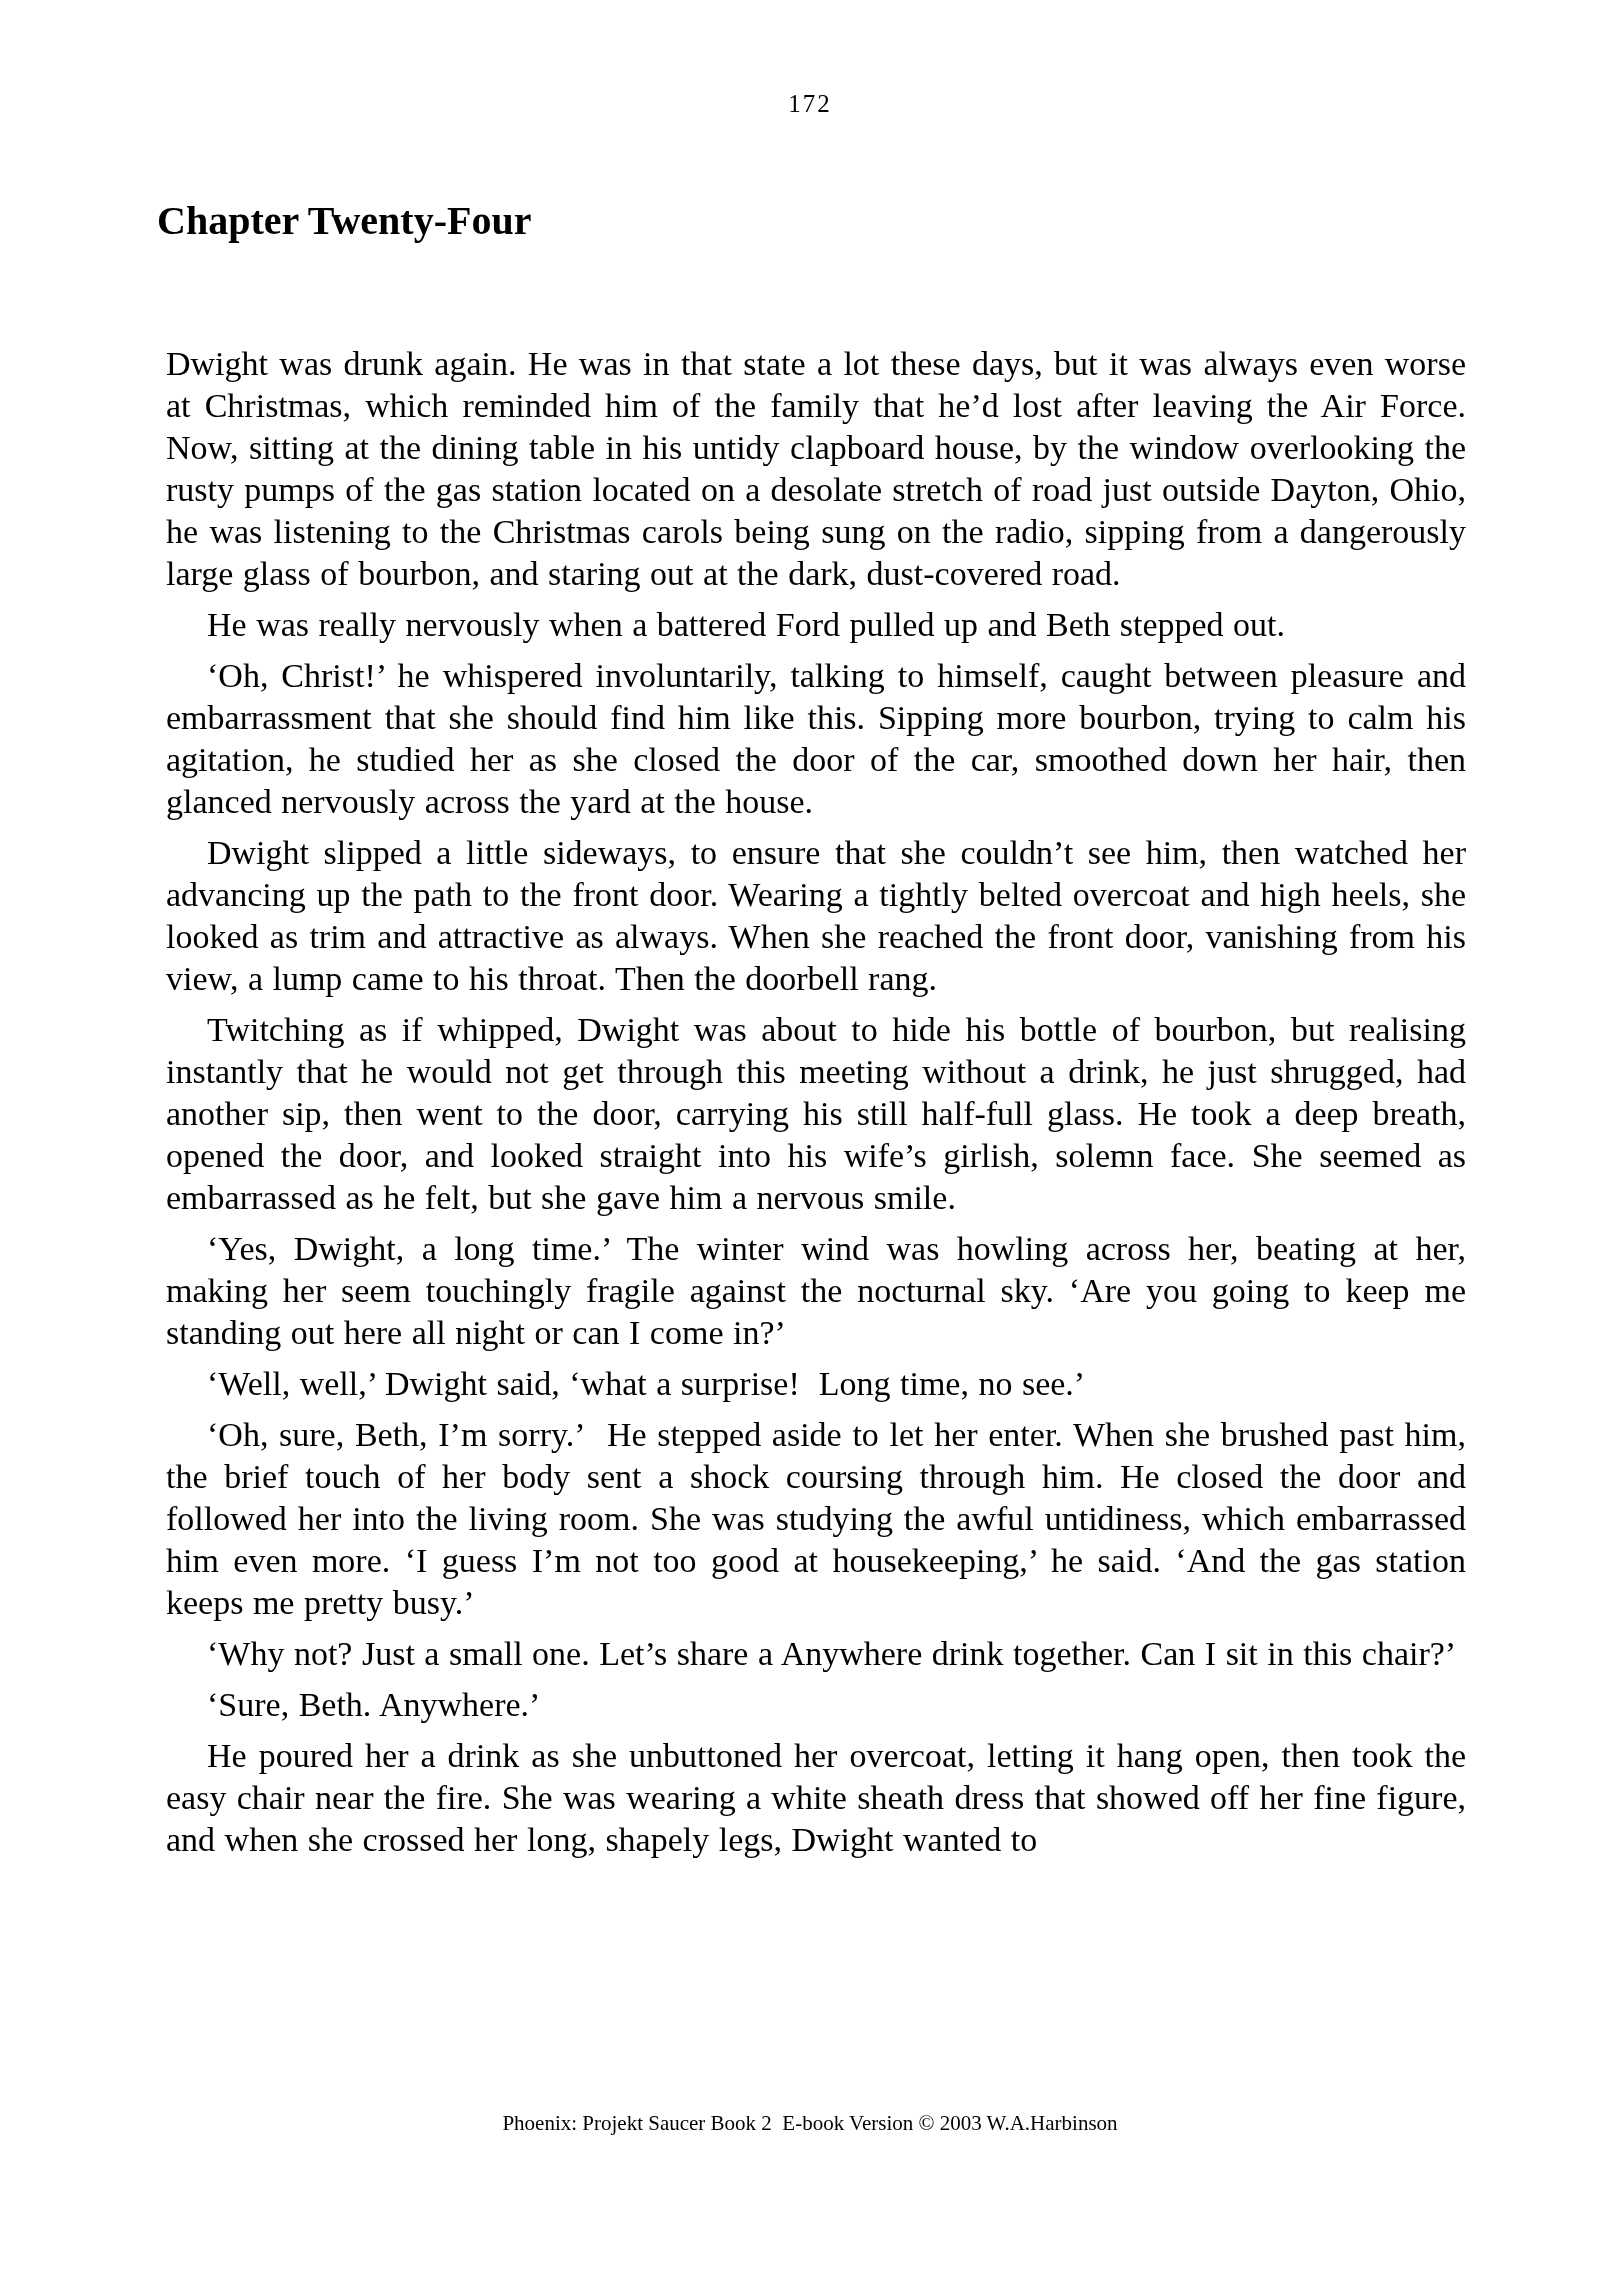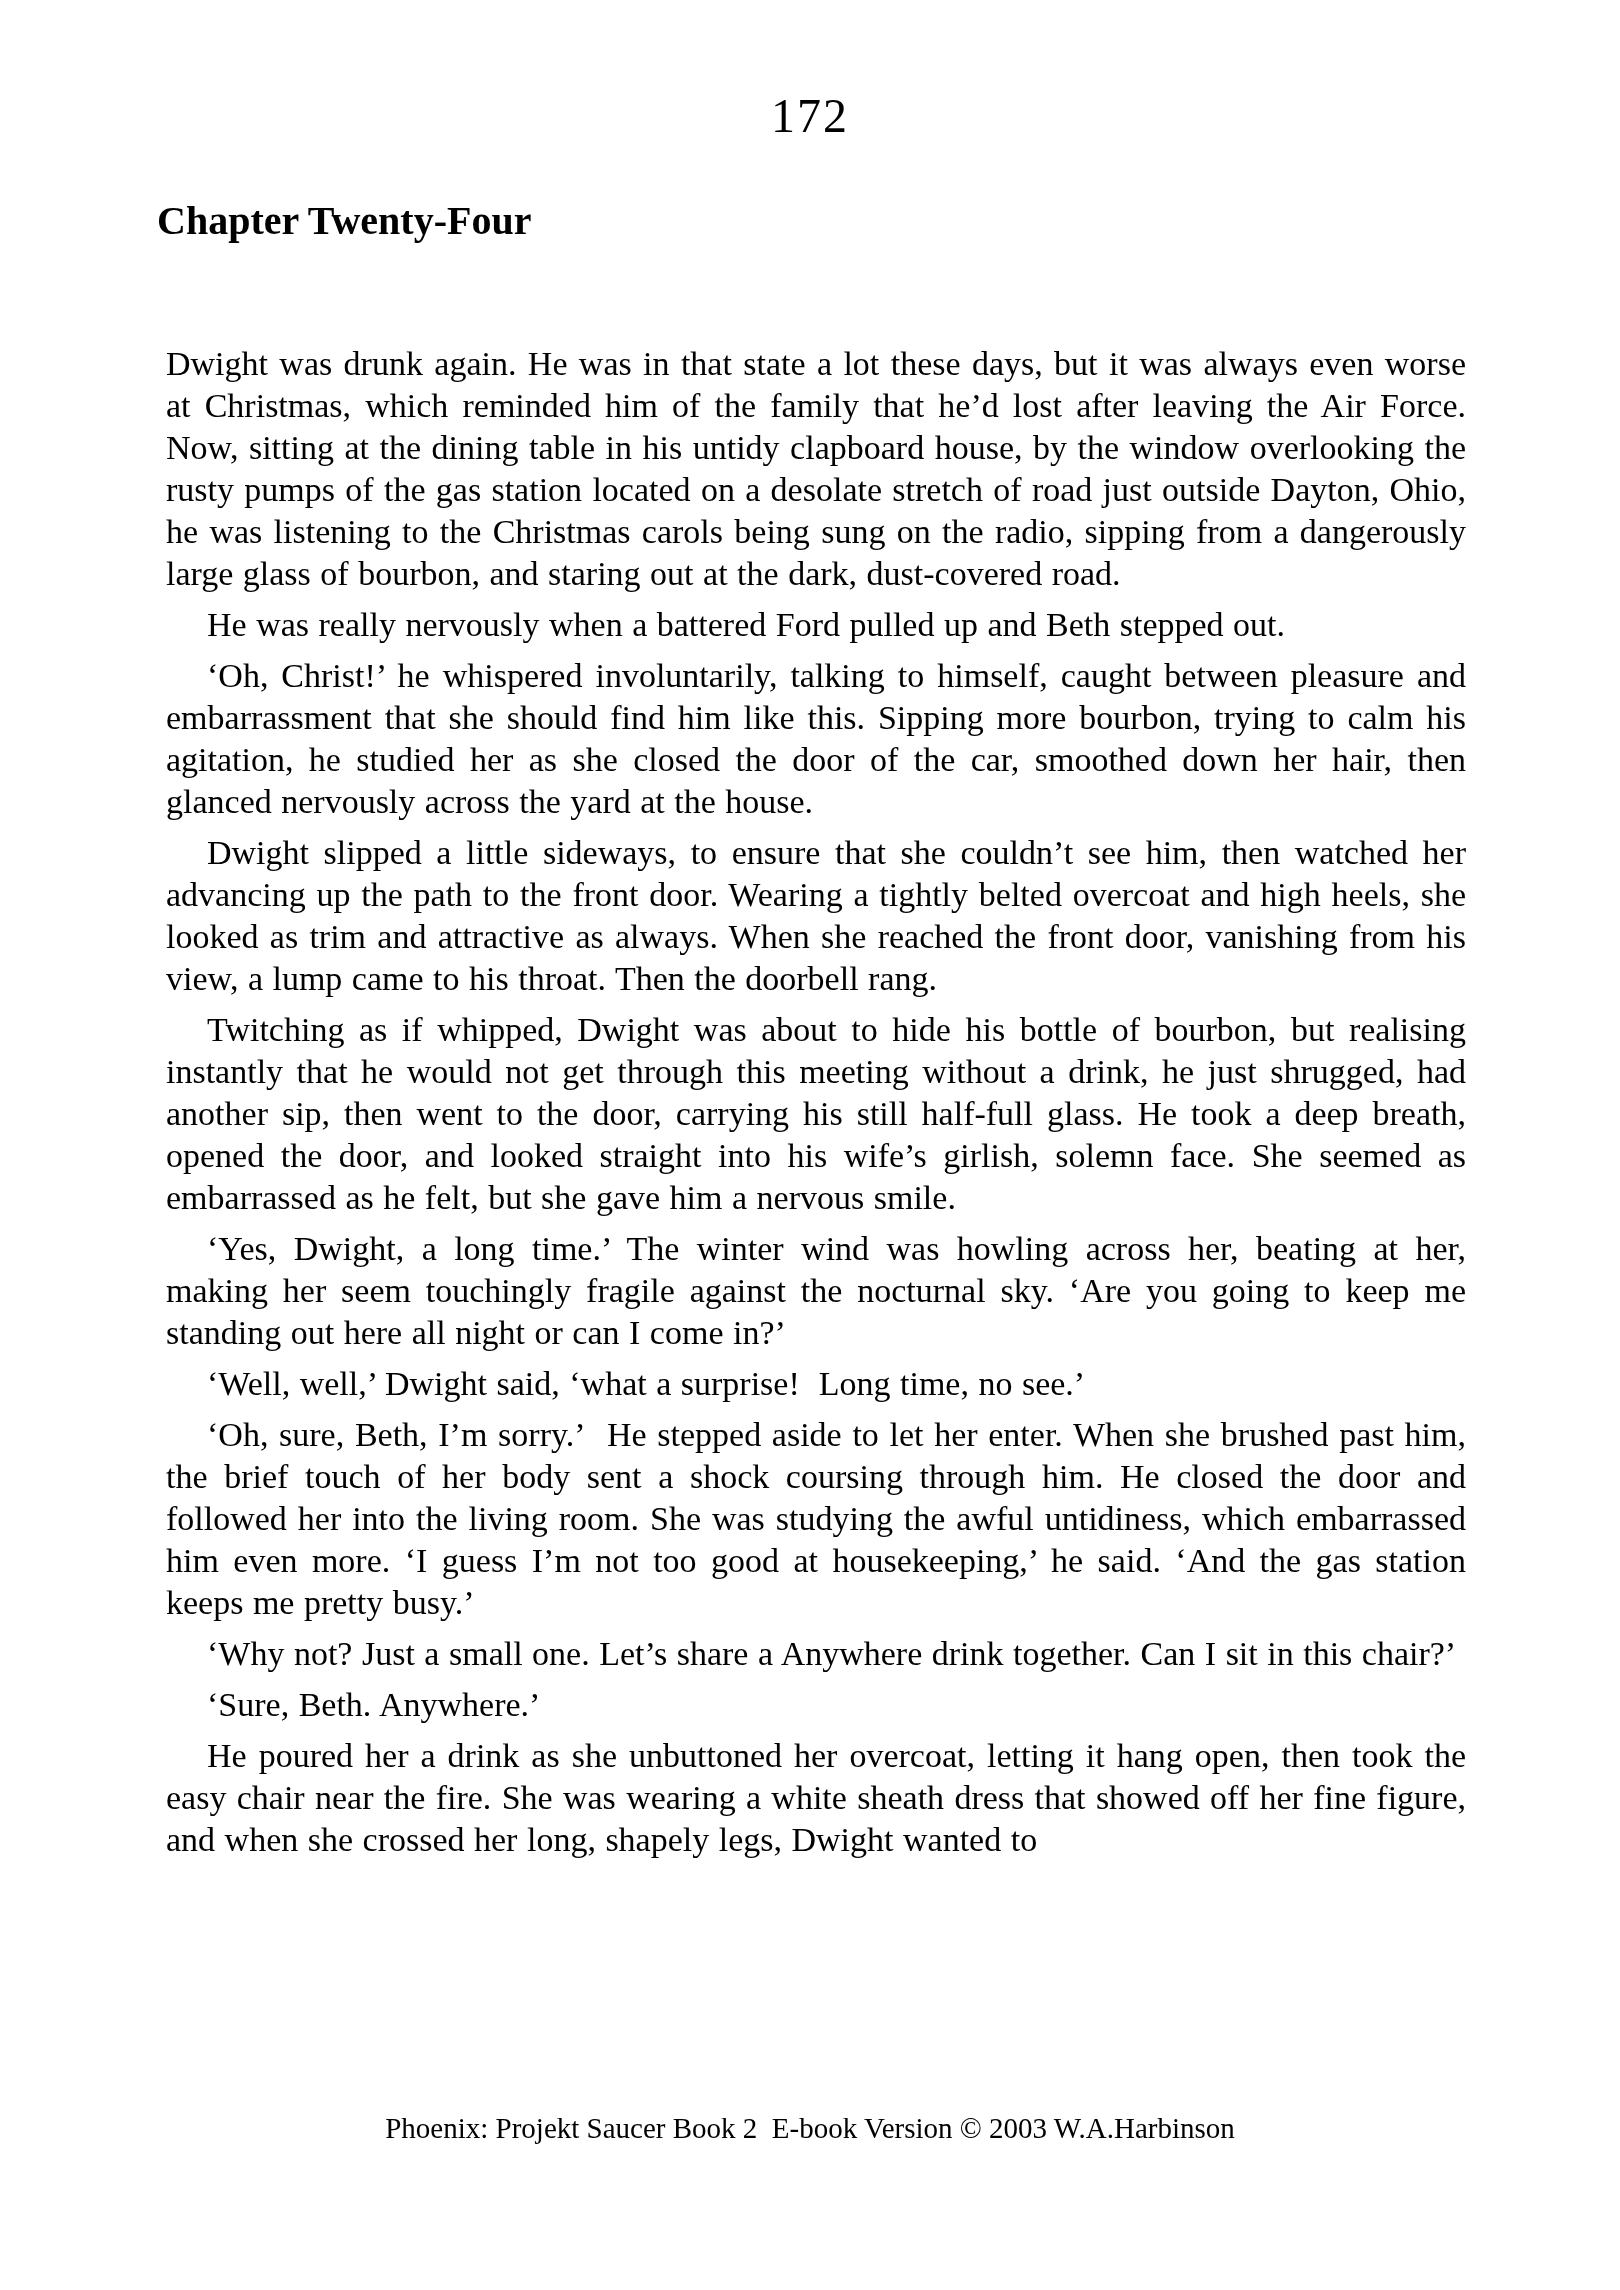--- a/index.html
+++ b/index.html
@@ -15,21 +15,21 @@
     color: #000000;
     font-family: "Liberation Serif", "DejaVu Serif", serif;
     overflow: hidden;
   }
   .page-number {
     position: absolute;
     top: 90px;
     left: 0;
     width: 100%;
     text-align: center;
-    font-size: 48px;
+    font-size: 25px;
     line-height: 1.1;
     letter-spacing: 2px;
   }
   .main {
     position: absolute;
     top: 197px;
     left: 157px;
     width: 1318px;
   }
   .chapter-heading {
@@ -49,21 +49,21 @@
   }
   .paragraphs p.no-indent {
     text-indent: 0;
   }
   .footer {
     position: absolute;
     top: 2111px;
     left: 0;
     width: 100%;
     text-align: center;
-    font-size: 29px;
+    font-size: 21px;
     line-height: 1.2;
   }
 </style>
 </head>
 <body>
 
 <div class="page">
 
   <div class="page-number">172</div>
 

